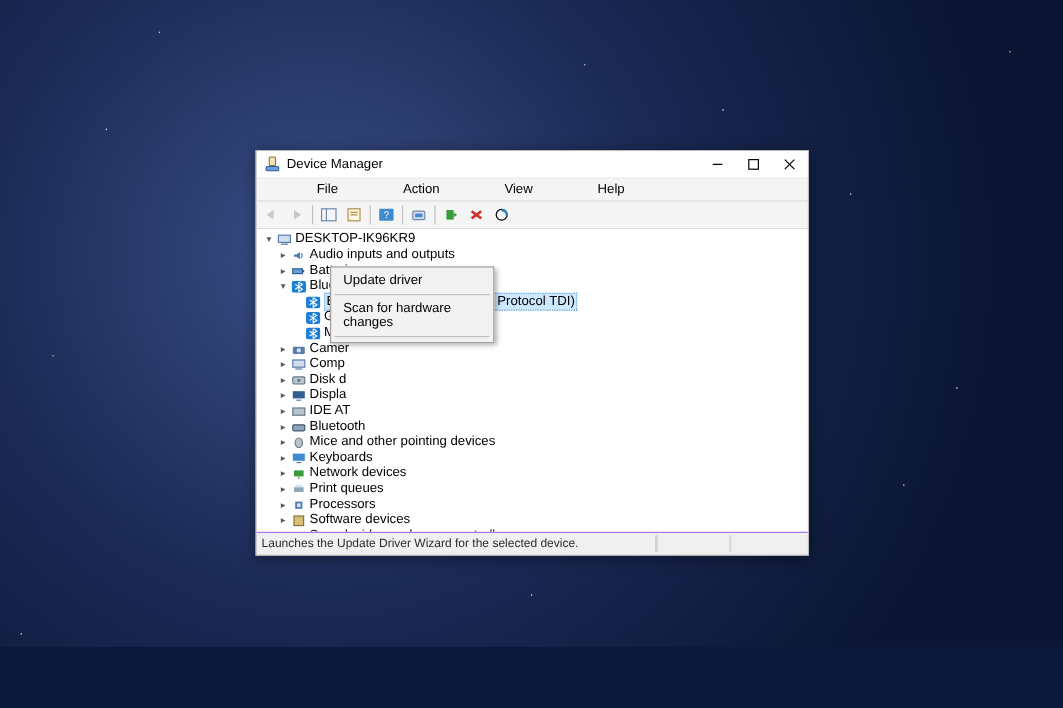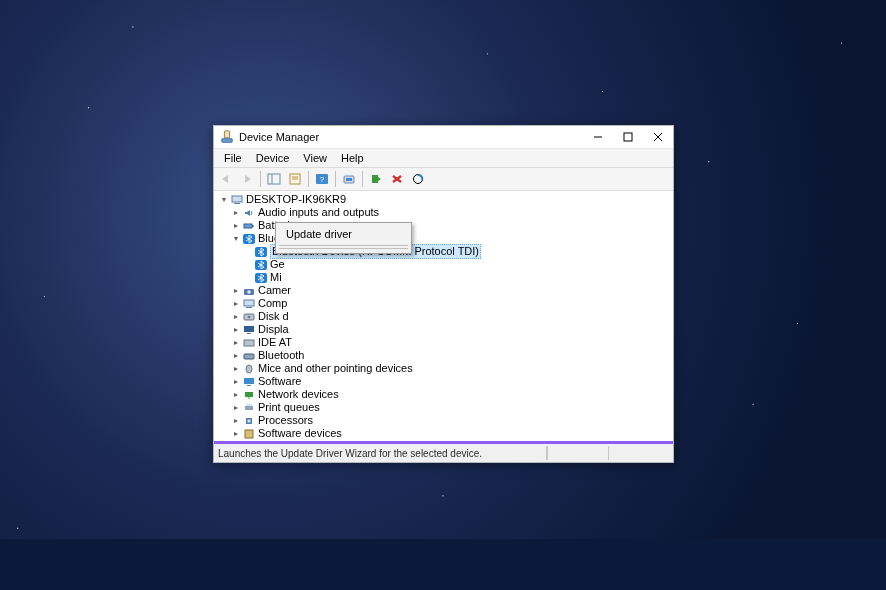--- a/index.html
+++ b/index.html
@@ -77,21 +77,21 @@
   }
 
   .menubar {
     height: 18px;
     display: flex;
     align-items: center;
     padding: 0 4px;
     background: #f5f5f5;
     gap: 2px;
   }
-  .menu-item { padding: 1px 6px; }
+  .menu-item { padding: 1px 6px; margin-left: 40px; }
 
   .toolbar {
     height: 22px;
     display: flex;
     align-items: center;
     padding: 0 2px;
     border-top: 1px solid #dcdcdc;
     border-bottom: 1px solid #dcdcdc;
     background: #f5f5f5;
     gap: 1px;
@@ -144,21 +144,21 @@
   }
   .tree-row.selected .label-span {
     background: #cde8ff;
     border: 1px dotted #6fa8dc;
     padding: 0 1px;
     margin: -1px 0;
   }
 
   .statusbar {
     height: 18px;
-    border-top: 3px solid #8b5cf6;
+    border-top: 1px solid #8b5cf6;
     background: #f0f0f0;
     display: flex;
     align-items: center;
     padding: 0 4px;
     font-size: 10px;
     color: #2b2b2b;
   }
   .status-sep { width:1px; height:14px; background:#c8c8c8; margin-left:auto; }
   .status-seg { width:60px; height:14px; border-left:1px solid #c8c8c8; }
 
@@ -212,21 +212,21 @@
           <svg width="10" height="10">
               <line x1="1" y1="1" x2="9" y2="9" stroke="#000"></line>
               <line x1="9" y1="1" x2="1" y2="9" stroke="#000"></line>
             </svg>
         </div>
       </div>
     </div>
 
     <div class="menubar">
       <span class="menu-item">File</span>
-      <span class="menu-item">Device</span>
+      <span class="menu-item">Action</span>
       <span class="menu-item">View</span>
       <span class="menu-item">Help</span>
     </div>
 
     <div class="toolbar">
       <div class="tb-btn disabled">
         <svg width="14" height="12">
             <path d="M9 2 L3 6 L9 10 Z" fill="#7a7a7a"></path>
           </svg>
       </div>
@@ -451,21 +451,21 @@
 
       <div class="tree-row">
         <span class="pad" style="width:16px"></span>
           <span class="exp">▸</span>
         <span class="node-icon">
             <svg width="12" height="10">
               <rect x="1" y="1" width="10" height="6" fill="#3f8bd0"></rect>
               <rect x="4" y="8" width="4" height="1" fill="#5a7cab"></rect>
             </svg>
           </span>
-        <span class="label-span">Software</span>
+        <span class="label-span">Keyboards</span>
       </div>
 
       <div class="tree-row">
         <span class="pad" style="width:16px"></span>
           <span class="exp">▸</span>
         <span class="node-icon">
             <svg width="12" height="10">
               <rect x="2" y="2" width="8" height="5" fill="#3a9a3a"></rect>
               <line x1="6" y1="7" x2="6" y2="9" stroke="#3a9a3a"></line>
             </svg>
@@ -525,16 +525,17 @@
       <span>Launches the Update Driver Wizard for the selected device.</span>
       <span class="status-sep"></span>
       <span class="status-seg"></span>
       <span class="status-seg"></span>
     </div>
   </div>
 
   <div class="ctxmenu">
     <div class="ctx-item">Update driver</div>
     <div class="ctx-sep"></div>
+    <div class="ctx-item">Scan for hardware changes</div>
     <div class="ctx-sep"></div>
   </div>
 
 </div>
 
 </body></html>

